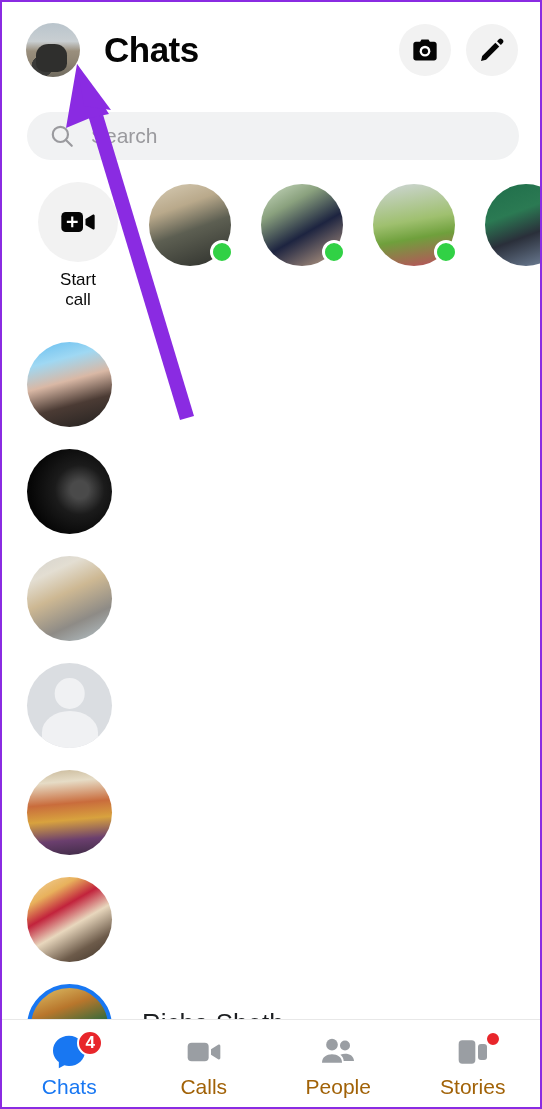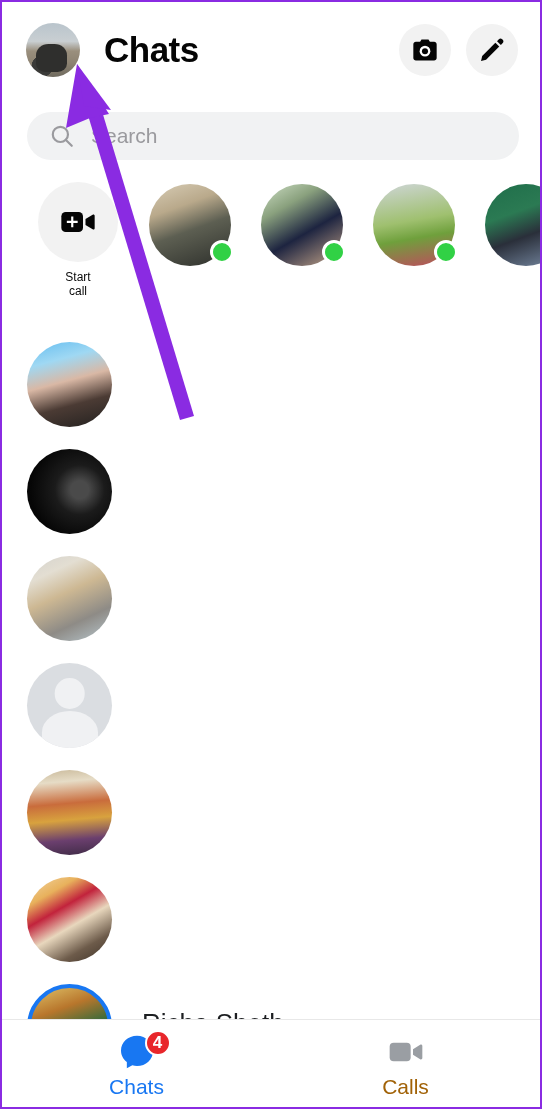--- a/index.html
+++ b/index.html
@@ -72,21 +72,21 @@
   #start-call {
     width: 112px; flex: none; margin-left: 20px;
     display: flex; flex-direction: column; align-items: center;
   }
   #start-call-circle {
     width: 80px; height: 80px; border-radius: 50%;
     background: #f2f2f2;
     display: flex; align-items: center; justify-content: center;
   }
   #start-call-label {
-    margin-top: 8px; font-size: 12px; color: #0a0a0a;
+    margin-top: 8px; font-size: 17px; color: #0a0a0a;
     line-height: 1.18; text-align: center;
   }
   .active-item {
     width: 112px; flex: none; position: relative;
     display: flex; justify-content: center;
   }
   .active-avatar {
     width: 82px; height: 82px; border-radius: 50%;
     overflow: hidden; position: relative; margin-top: 2px;
   }
@@ -289,20 +289,41 @@
       </div>
       <div class="nav-item">
         <div class="nav-icon-wrap">
           <svg width="40" height="40" viewBox="0 0 24 24">
             <rect x="2.2" y="6.4" width="12.6" height="11.2" rx="2.4" fill="#9a9ea3"></rect>
             <path fill="#9a9ea3" d="M16.2 10.4l4.3-2.7c.6-.4 1.3 0 1.3.7v7.2c0 .7-.7 1.1-1.3.7l-4.3-2.7z"></path>
           </svg>
         </div>
         <div class="nav-label">Calls</div>
       </div>
+      <div class="nav-item">
+        <div class="nav-icon-wrap">
+          <svg width="40" height="40" viewBox="0 0 24 24">
+            <circle cx="8.4" cy="7.6" r="3.5" fill="#9a9ea3"></circle>
+            <circle cx="16.2" cy="8.1" r="3" fill="#9a9ea3"></circle>
+            <path fill="#9a9ea3" d="M2.4 18.4c0-3.2 2.7-5 6-5s6 1.8 6 5z"></path>
+            <path fill="#9a9ea3" d="M13.4 13.6c.9-.4 1.9-.6 2.9-.6 2.8 0 5.3 1.5 5.3 4.4h-6.2c0-1.5-.8-2.8-2-3.8z"></path>
+          </svg>
+        </div>
+        <div class="nav-label">People</div>
+      </div>
+      <div class="nav-item">
+        <div class="nav-icon-wrap">
+          <svg width="40" height="40" viewBox="0 0 24 24">
+            <rect x="3.4" y="5" width="10" height="14" rx="2.2" fill="#9a9ea3"></rect>
+            <rect x="15" y="7.2" width="5.4" height="9.6" rx="1.8" fill="#9a9ea3"></rect>
+          </svg>
+          <div class="nav-dot"></div>
+        </div>
+        <div class="nav-label">Stories</div>
+      </div>
     </div>
 
   <svg id="arrow-annotation" viewBox="0 0 542 1109">
     <g>
       <path d="M192 414 L96 96 L82 100 L178 418 Z" fill="#8a2be2"></path>
       <path d="M75 62 L107 112 L88 116 L64 126 Z" fill="#8a2be2"></path>
       <path d="M75 62 L109 108 L82 104 Z" fill="#8a2be2"></path>
     </g>
   </svg>
 

